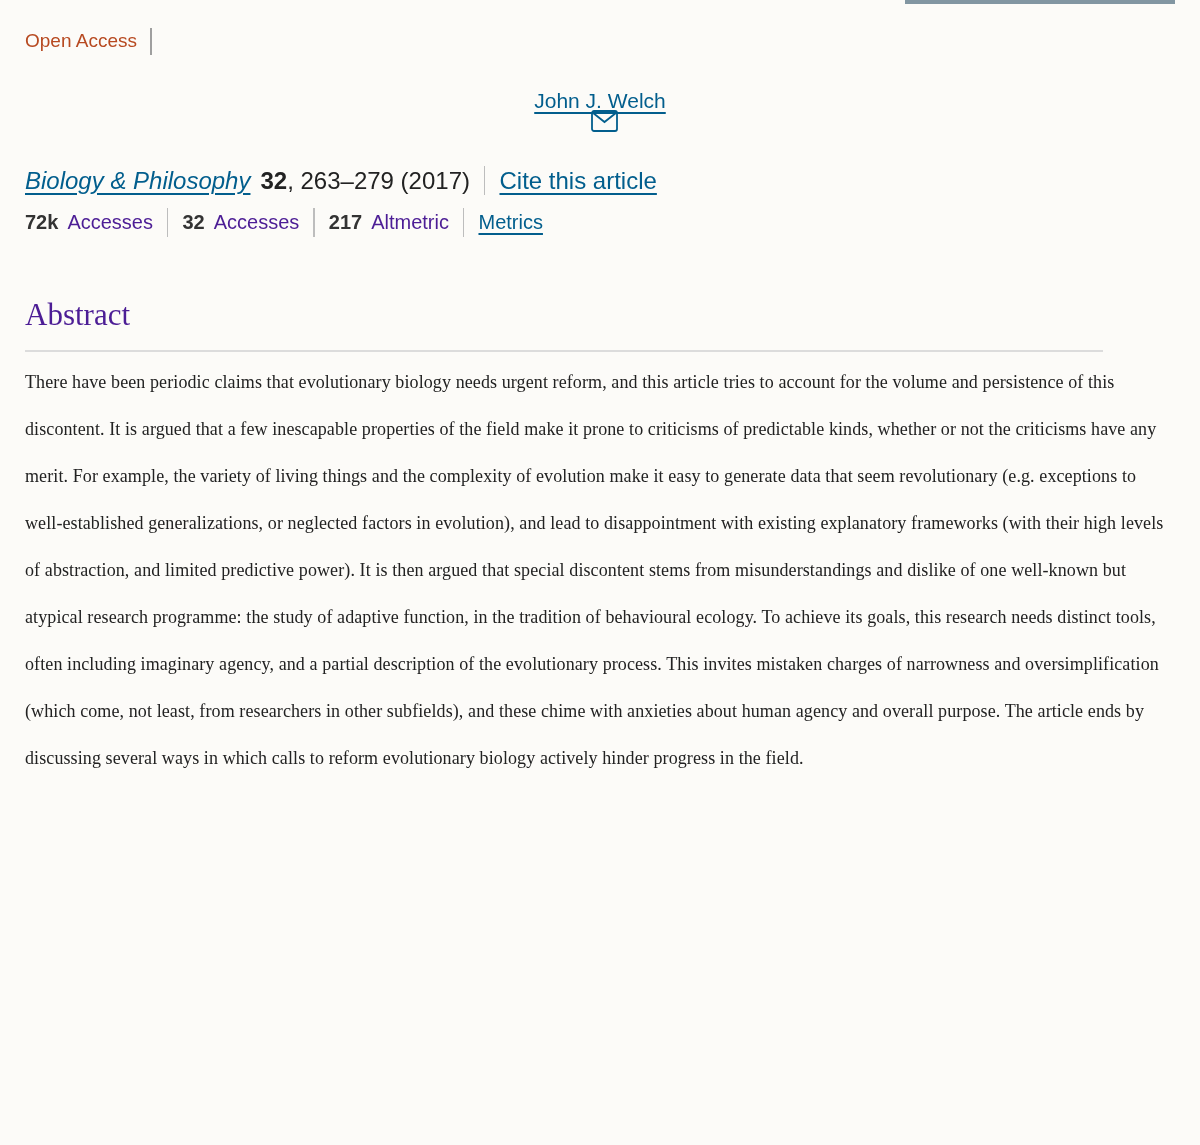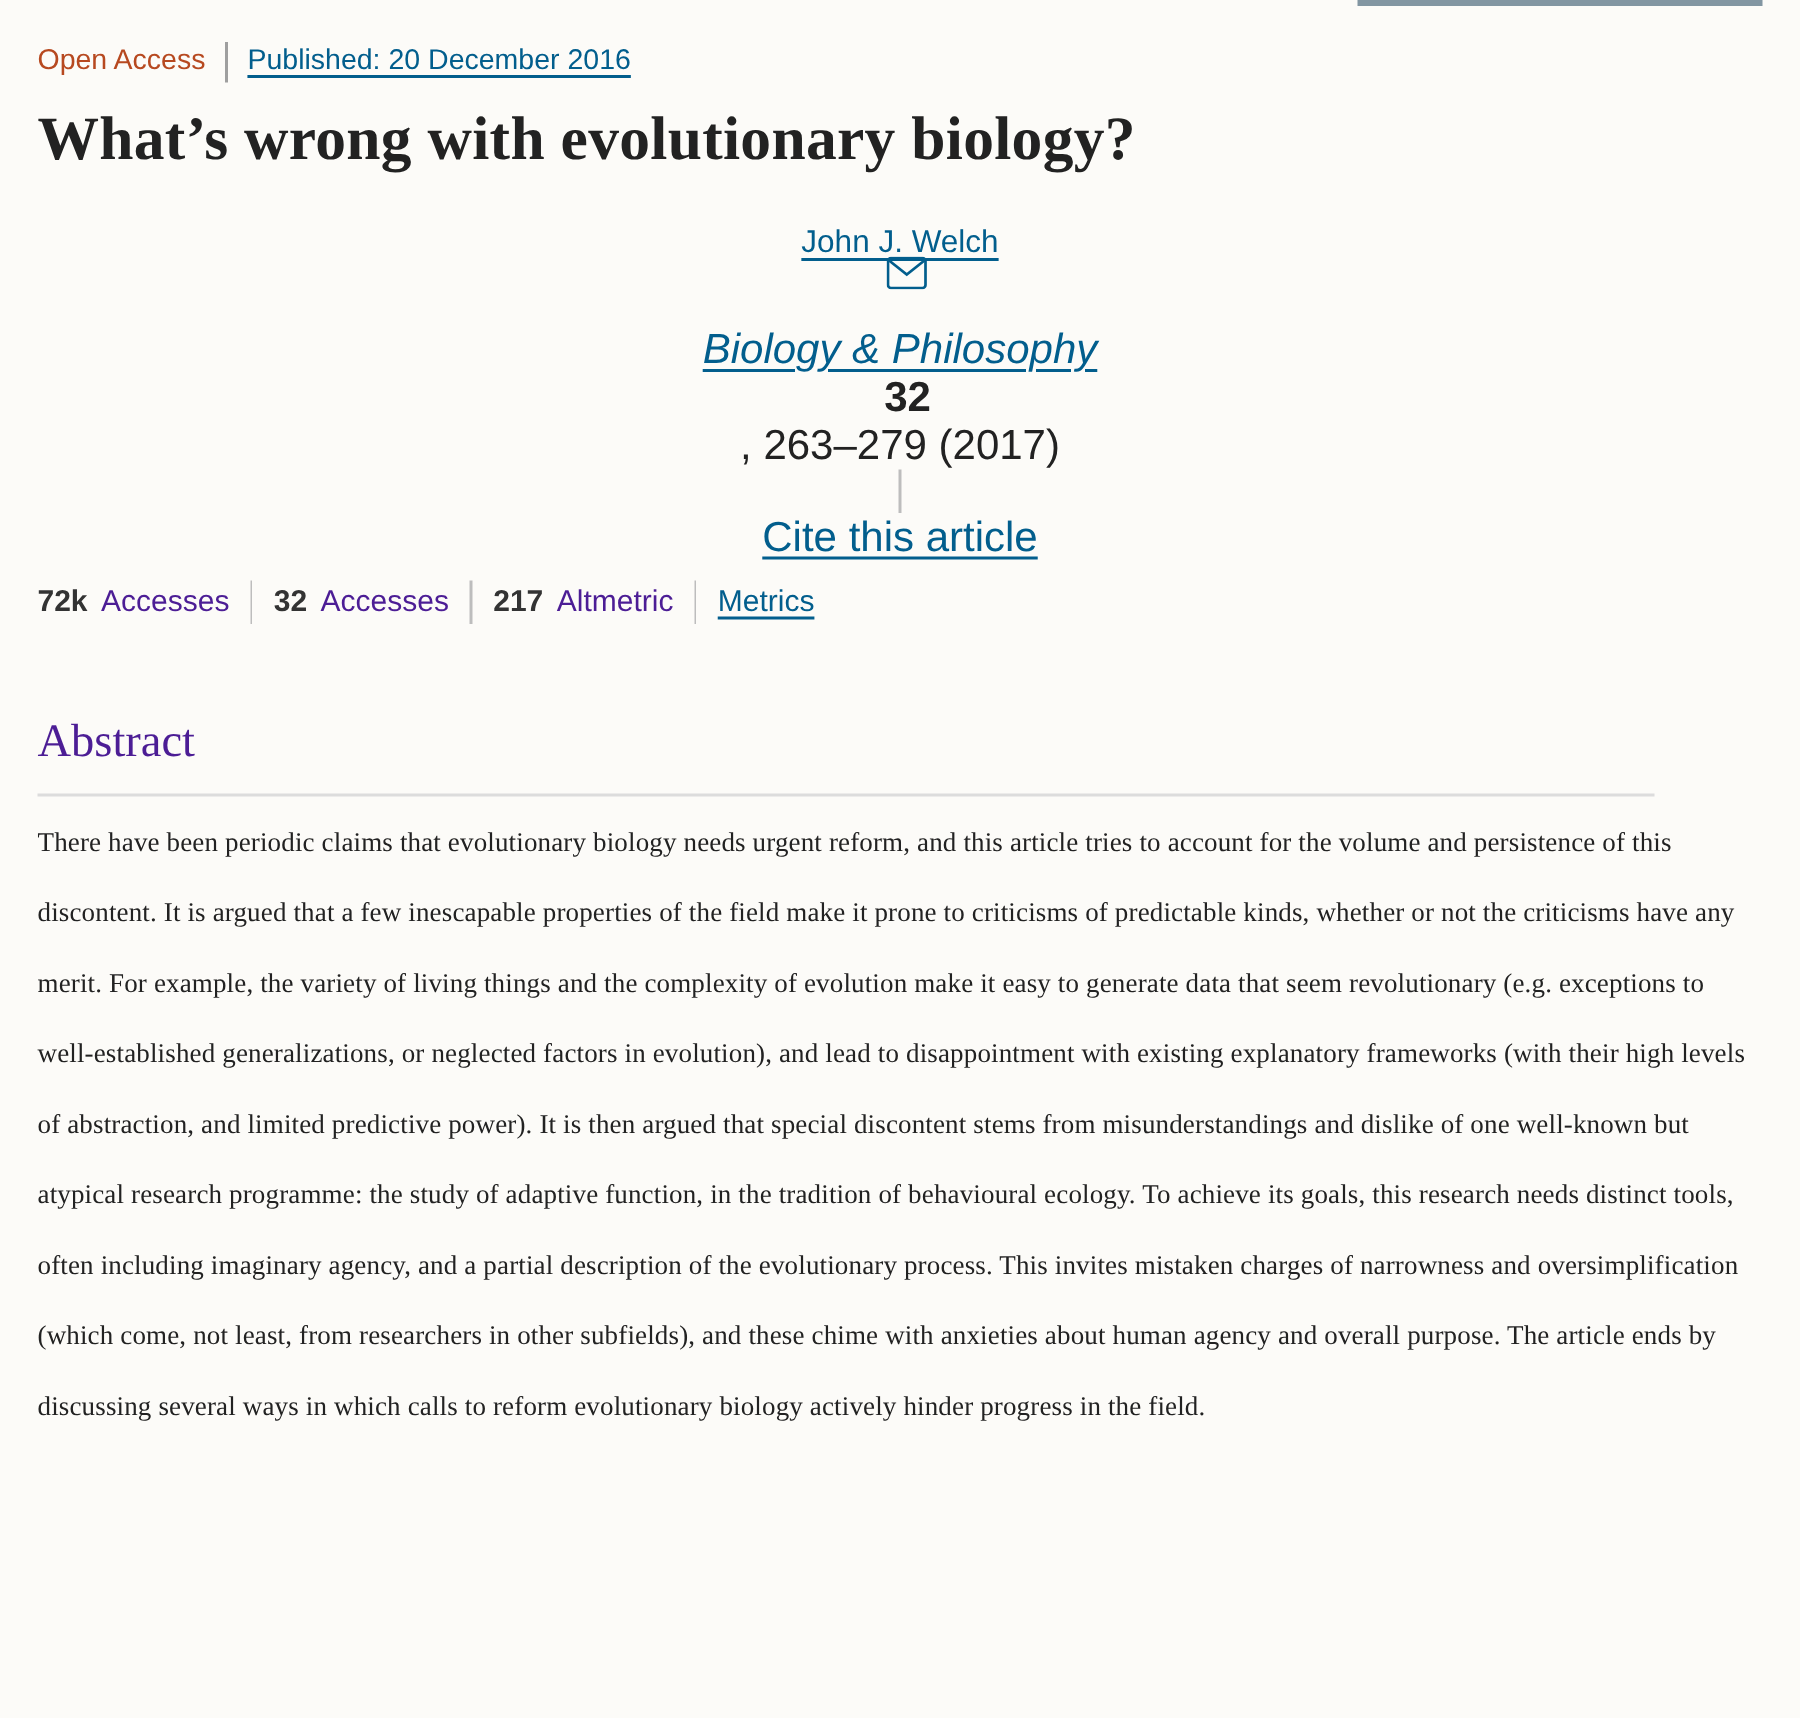--- a/index.html
+++ b/index.html
@@ -73,25 +73,24 @@
   }
   .email-icon {
     display: inline-flex;
     margin-left: 9px;
     position: relative;
     top: -3px;
     cursor: pointer;
   }
   
   .citation-row {
-    margin-top: 21px;
+    margin-top: 31px;
     display: flex;
     align-items: center;
-    font-size: 28px;
-    flex-direction: column;
+    font-size: 24px;
   }
   .journal-link { font-style: italic; }
   .vol {
     font-weight: 700;
     margin-left: 10px;
   }
   
   .metrics-row {
     margin-top: 13px;
     display: flex;
@@ -128,24 +127,22 @@
 </head>
 <body>
 
 <div class="top-cropped-bar"></div>
 
 <main class="article">
 
   <div class="eyebrow">
     <span class="open-access">Open Access</span>
     <span class="vdiv"></span>
-    <a class="link">Published: 20 December 2016</a>
   </div>
 
-  <h1 class="title">What’s wrong with evolutionary biology?</h1>
 
   <div class="author-row">
     <a class="link">John J. Welch</a>
     <span class="email-icon">
       <svg width="27" height="22" viewBox="0 0 27 22" fill="none">
         <rect x="1" y="1" width="25" height="20" rx="2" stroke="#025e8d" stroke-width="1.8"></rect>
         <path d="M1.5 2.5 L13.5 12 L25.5 2.5" stroke="#025e8d" stroke-width="1.8" fill="none"></path>
       </svg>
     </span>
   </div>

